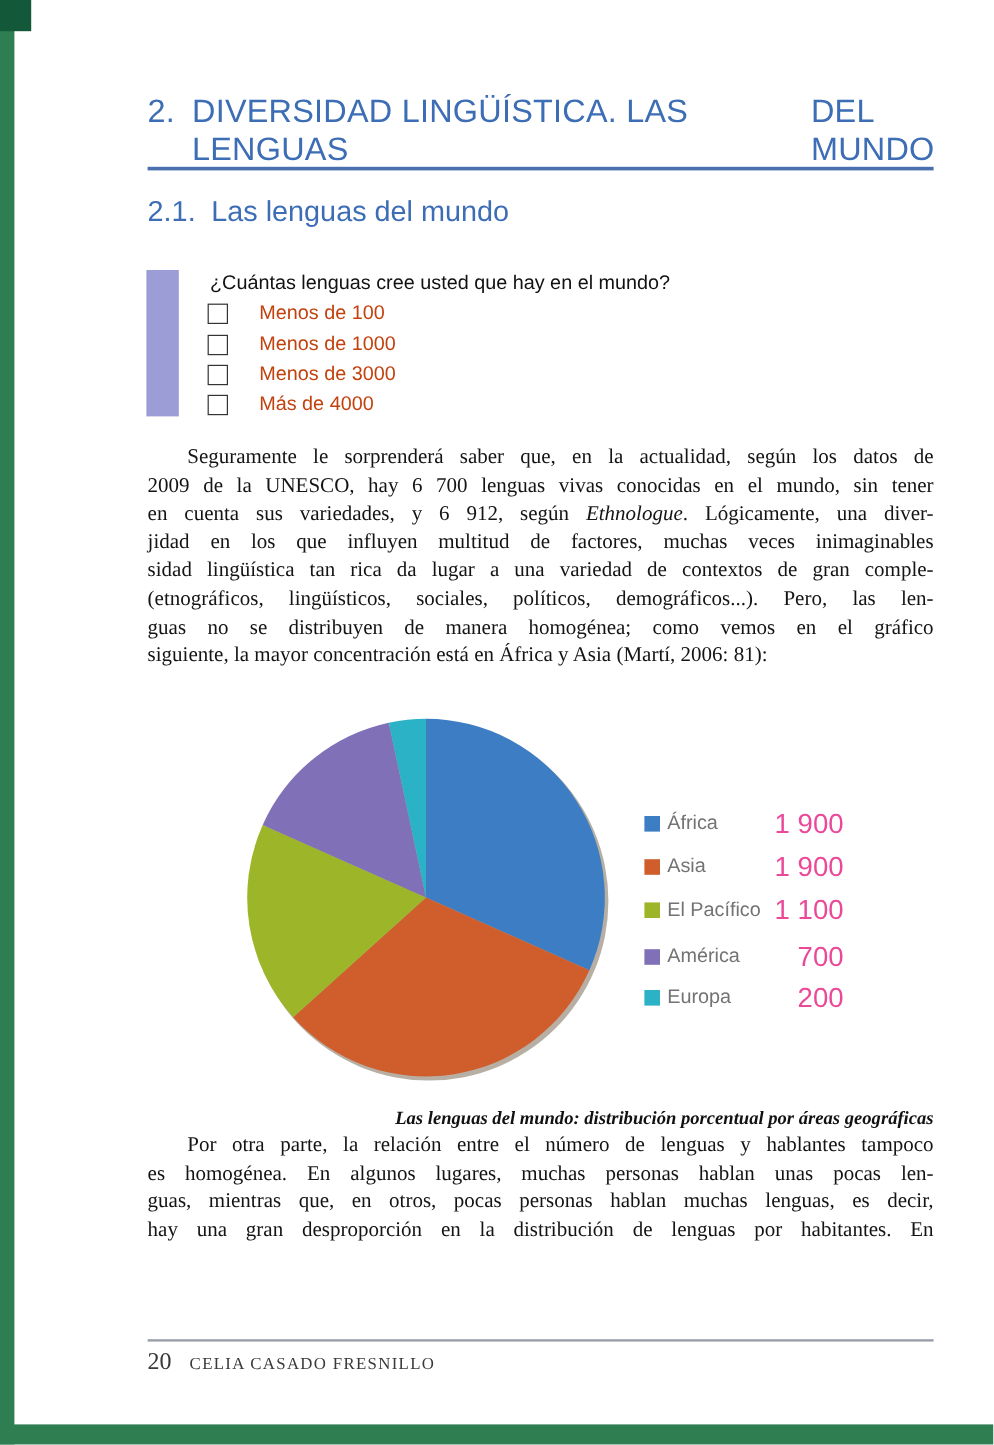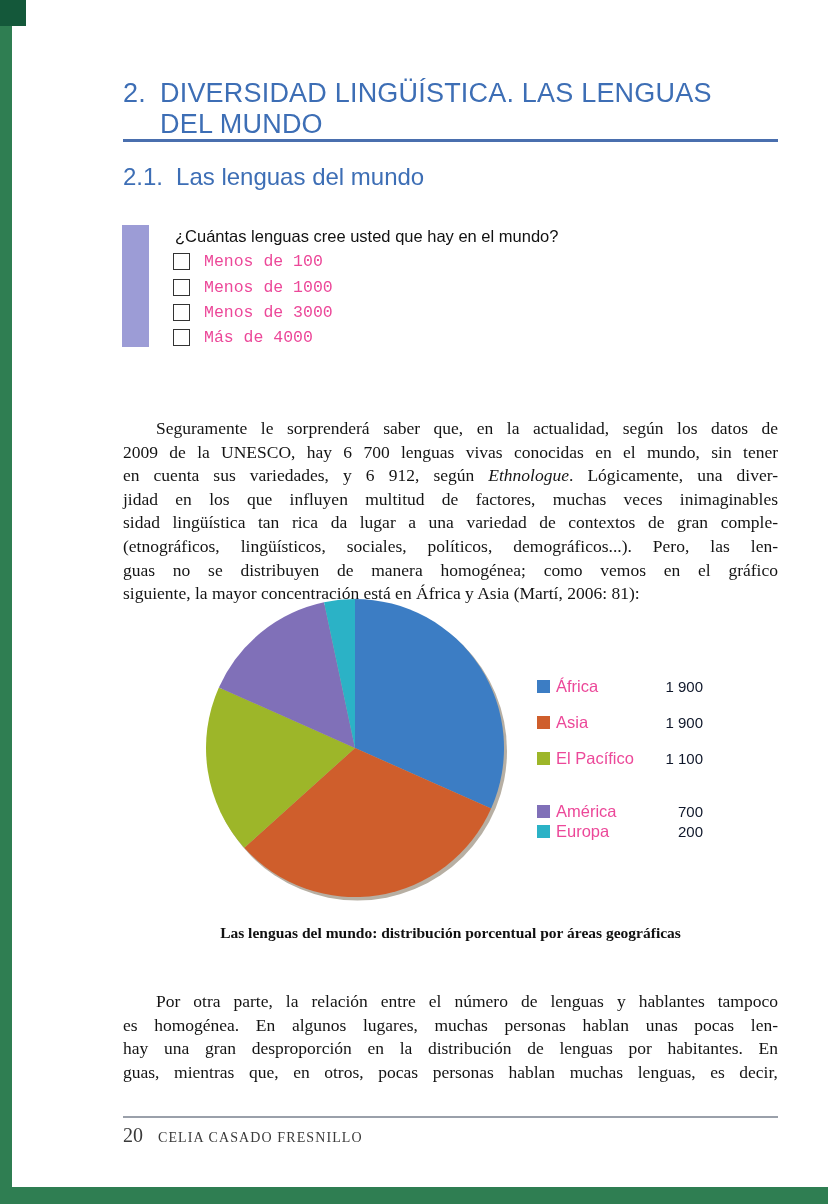--- a/index.html
+++ b/index.html
@@ -8,50 +8,50 @@
 
   
   .edge-left{position:absolute;left:0;top:0;width:12px;height:1204px;}
   .edge-bottom{position:absolute;left:0;top:1187px;width:828px;height:17px;}
   .edge-corner{position:absolute;left:0;top:0;width:26px;height:26px;}
 
   
   .title{position:absolute;left:123px;top:78px;display:flex;font-size:27px;line-height:31px;
          letter-spacing:.2px;font-weight:500;}
   .title-num{width:37px;flex:0 0 auto;}
-  .title-lines{display:flex;flex-direction:column;}
+  .title-lines{display:flex;flex-direction:row;}
   .title-rule{position:absolute;left:123px;top:139px;width:655px;height:2.5px;background:#4a6fae;}
   .subtitle{position:absolute;left:123px;top:163px;font-size:24px;display:flex;gap:13px;font-weight:500;}
 
   
   .quiz-bar{position:absolute;left:122px;top:225px;width:27px;height:122px;background:#9c9cd6;}
   .quiz-question{position:absolute;left:175px;top:227px;font-size:16.5px;color:#111;}
   .quiz-options{position:absolute;left:173px;top:249px;}
   .opt-row{display:flex;align-items:center;height:25.4px;}
   .checkbox{width:15px;height:15px;border:1.6px solid #333;background:#fff;flex:0 0 auto;}
-  .opt-label{font-size:16.5px;color:#ec4899;margin-left:14px;font-family:Liberation Mono, monospace;}
+  .opt-label{font-size:16.5px;color:#c2410c;margin-left:26px;}
 
   
   .para{position:absolute;left:123px;width:655px;font-family:"Liberation Serif",serif;
         font-size:17.5px;line-height:23.6px;color:#141414;}
   .para1{top:369px;}
   .para2{top:942px;text-align:right;}
   .tline{white-space:nowrap;text-align-last:justify;}
-  .tline.indent{text-indent:33px;margin-top:48px;}
+  .tline.indent{text-indent:33px;}
   .tline.lastline{text-align-last:left;}
 
   
   #pie-svg{position:absolute;left:195px;top:587px;}
   #legend{position:absolute;left:537px;top:674px;width:166px;height:170px;}
   .legend-row{position:absolute;left:0;width:166px;height:20px;display:flex;align-items:center;}
   .swatch{width:13px;height:13px;margin-right:6px;flex:0 0 auto;}
-  .legend-label{font-size:16.5px;color:#ec4899;flex:1 1 auto;}
-  .legend-value{font-size:15px;color:#0f172a;}
-  .caption{position:absolute;left:123px;top:924px;width:655px;text-align:center;
-           font-family:"Liberation Serif",serif;font-weight:bold;font-size:15.5px;color:#111;}
+  .legend-label{font-size:16.5px;color:#737373;flex:1 1 auto;}
+  .legend-value{font-size:23px;color:#ec4899;}
+  .caption{position:absolute;left:123px;top:924px;width:655px;text-align:right;
+           font-family:"Liberation Serif",serif;font-weight:bold;font-size:15.5px;color:#111;font-style:italic;}
 
   
   .footer-rule{position:absolute;left:123px;top:1116px;width:655px;height:1.5px;background:#9aa0aa;}
   .footer{position:absolute;left:123px;top:1124px;display:flex;align-items:baseline;gap:15px;color:#3a3a3a;font-family:Liberation Serif, serif;}
   .pagenum{font-size:20px;}
   .running{font-size:14px;letter-spacing:1.1px;}
 </style>
 </head>
 <body>
 
@@ -124,39 +124,39 @@
       <div class="legend-row" style="top: 38.3px;">
         <span class="swatch" style="background: rgb(207, 94, 44);"></span>
         <span class="legend-label">Asia</span>
         <span class="legend-value">1 900</span>
       </div>
       <div class="legend-row" style="top: 74.6px;">
         <span class="swatch" style="background: rgb(157, 182, 41);"></span>
         <span class="legend-label">El Pacífico</span>
         <span class="legend-value">1 100</span>
       </div>
-      <div class="legend-row" style="top: 127px;">
+      <div class="legend-row" style="top: 113px;">
         <span class="swatch" style="background: rgb(128, 112, 184);"></span>
         <span class="legend-label">América</span>
         <span class="legend-value">700</span>
       </div>
       <div class="legend-row" style="top: 147.2px;">
         <span class="swatch" style="background: rgb(43, 178, 198);"></span>
         <span class="legend-label">Europa</span>
         <span class="legend-value">200</span>
       </div>
     </div>
 
   <div class="caption">Las lenguas del mundo: distribución porcentual por áreas geográficas</div>
 
   <div class="para para2">
       <div class="tline indent"><span>Por otra parte, la relación entre el número de lenguas y hablantes tampoco</span></div>
       <div class="tline"><span>es homogénea. En algunos lugares, muchas personas hablan unas pocas len-</span></div>
+      <div class="tline"><span>guas, mientras que, en otros, pocas personas hablan muchas lenguas, es decir,</span></div>
       <div class="tline"><span>hay una gran desproporción en la distribución de lenguas por habitantes. En</span></div>
-      <div class="tline"><span>guas, mientras que, en otros, pocas personas hablan muchas lenguas, es decir,</span></div>
     </div>
 
   <div class="footer-rule"></div>
   <div class="footer">
     <span class="pagenum">20</span>
     <span class="running">CELIA CASADO FRESNILLO</span>
   </div>
 
 </div>
 

